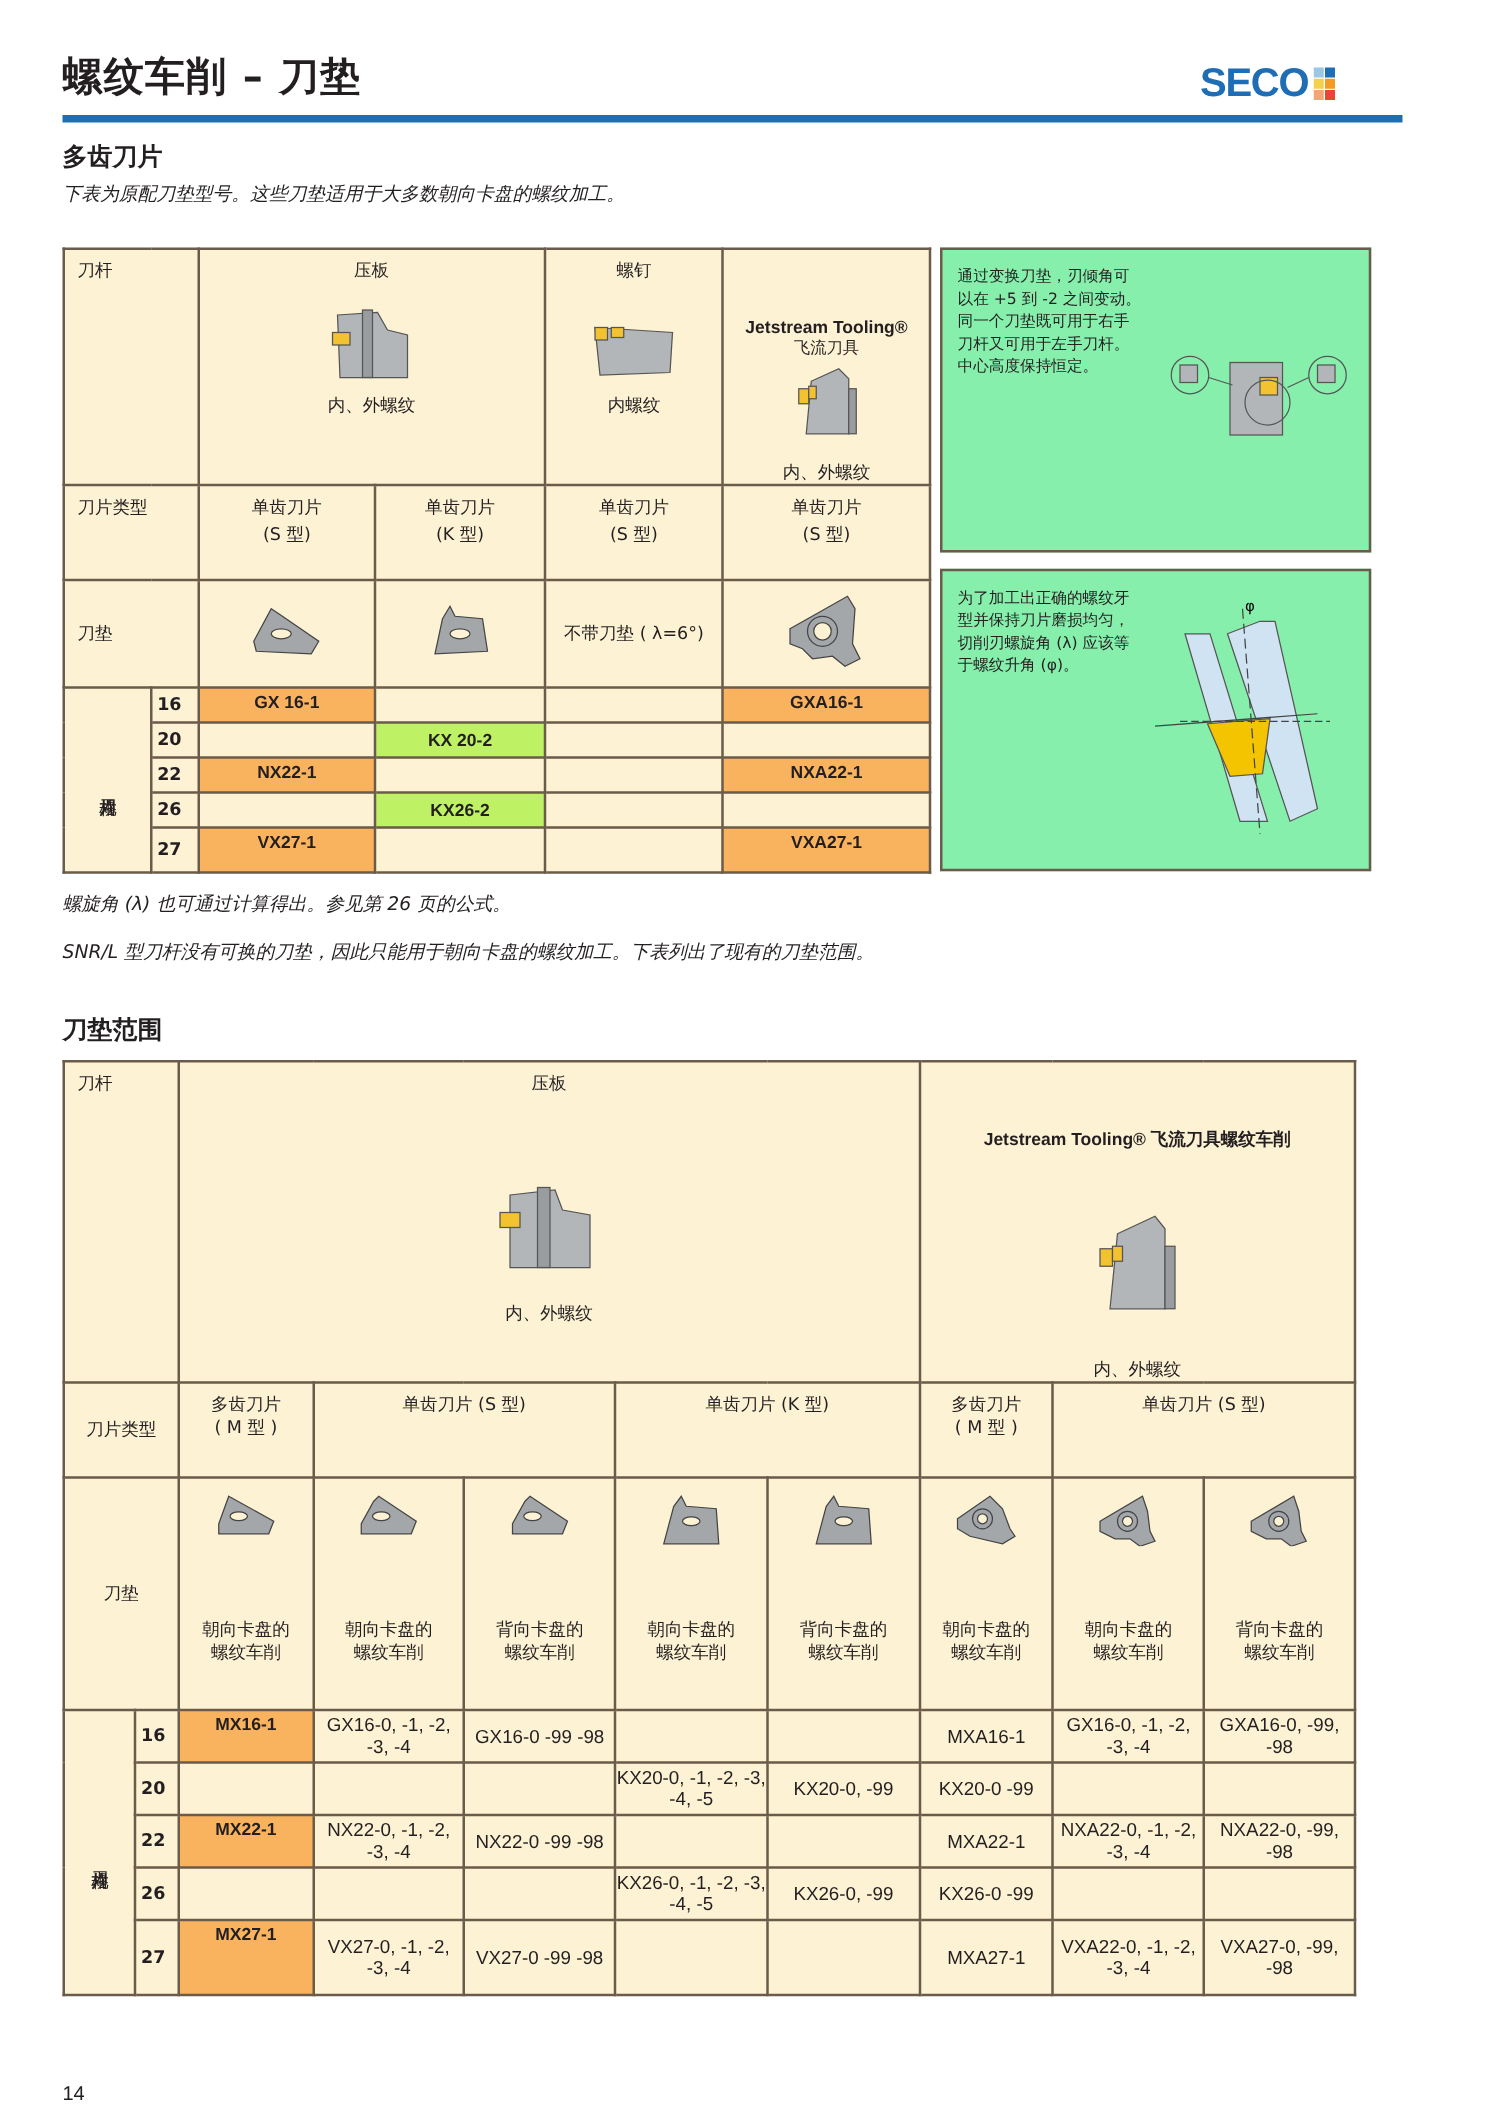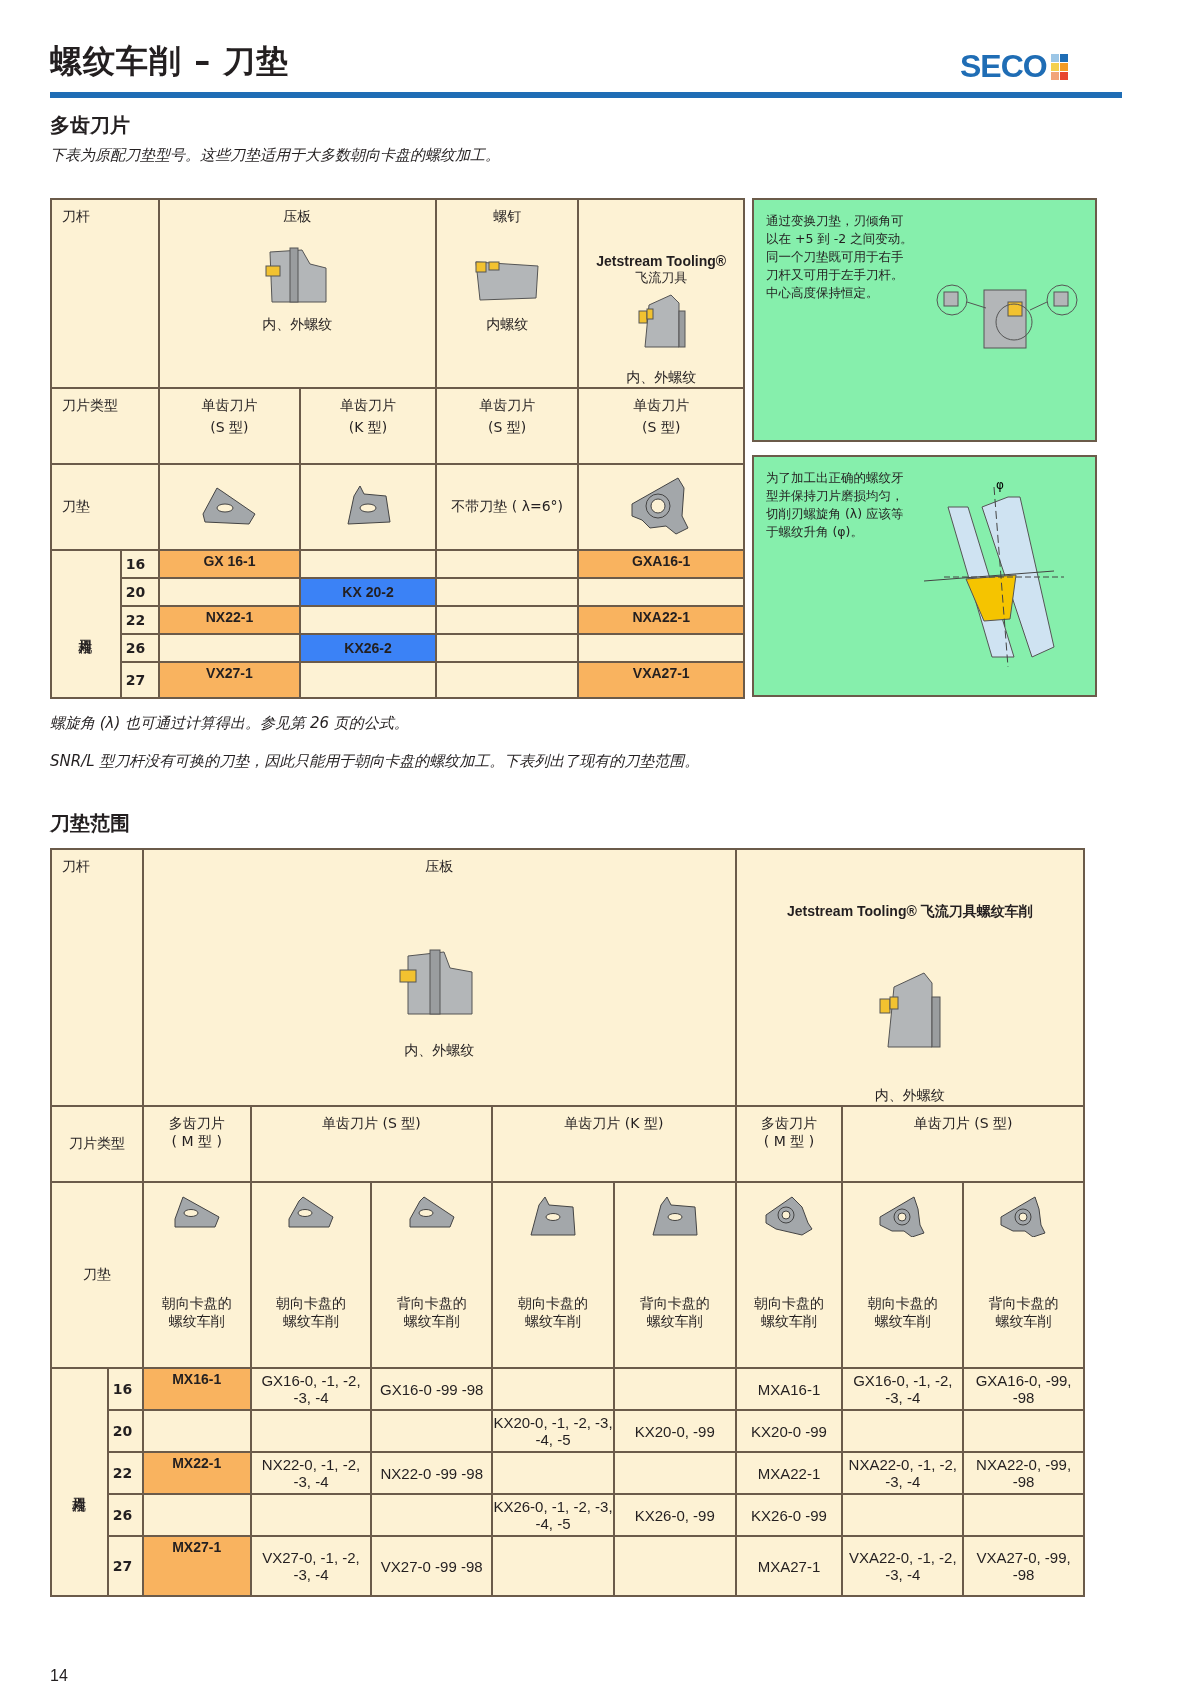--- a/index.html
+++ b/index.html
@@ -13,21 +13,21 @@
   .logo { left: 960px; top: 48px; display: flex; align-items: center; }
   .logo-text { font-family: "Liberation Sans", sans-serif; font-weight: bold; font-size: 32px; color: #1f6db5; letter-spacing: -1px; font-style: normal; }
   .logo-squares { display: grid; grid-template-columns: 8px 8px; grid-template-rows: 8px 8px 8px; gap: 1px; margin-left: 4px; }
   .rule { left: 50px; top: 92px; width: 1072px; height: 6px; background: #1f6db5; }
   .h2 { font-size: 20px; font-weight: bold; }
   .para { font-size: 15px; font-style: italic; }
   table { border-collapse: collapse; }
   td { border: 2px solid #6b5b4a; background: #fdf2d4; font-size: 14px; text-align: center; vertical-align: top; padding-top: 8px; }
   td.lbl { text-align: left; padding-left: 10px; margin-left: 26px; }
   td.orange { background: #f9b35f; }
-  td.peach { background: #3b82f6; }
+  td.peach { background: #bef264; }
   td.size { font-weight: bold; font-size: 14px; text-align: left; padding-left: 4px; margin-top: 22px; }
   td.vmid { vertical-align: middle; padding-top: 0; }
   .code { font-family: "Liberation Sans", sans-serif; font-weight: bold; font-size: 14px; margin-top: 45px; }
   .code-n { font-family: "Liberation Sans", sans-serif; font-size: 15px; }
   .vert { writing-mode: vertical-rl; font-size: 14px; }
   .icon-box { display: block; margin: 18px auto 12px; }
   .note-box { border: 2px solid #6b5b4a; background: #86efac; font-size: 12.5px; line-height: 18px; padding: 12px; }
   .pagenum { left: 50px; top: 1667px; font-size: 16px; font-family: "Liberation Sans", sans-serif; }
 </style>
 </head>

